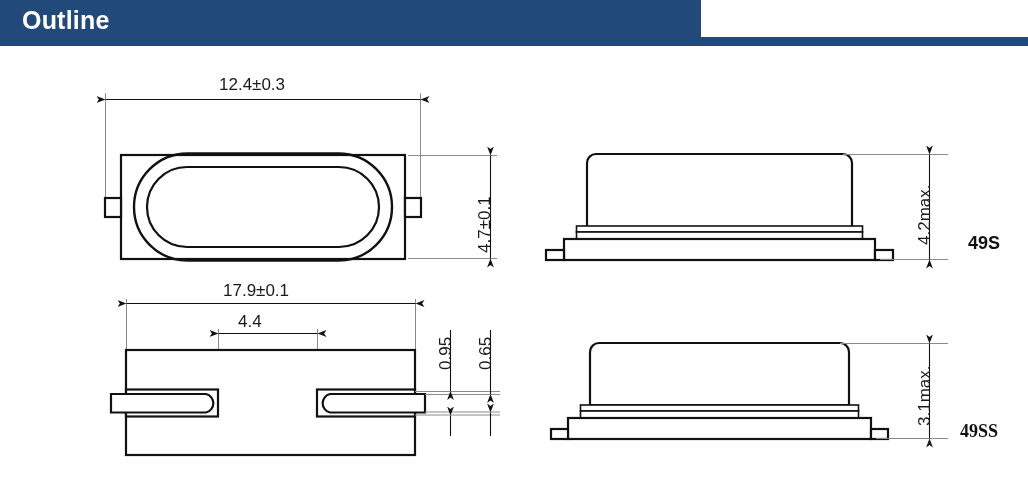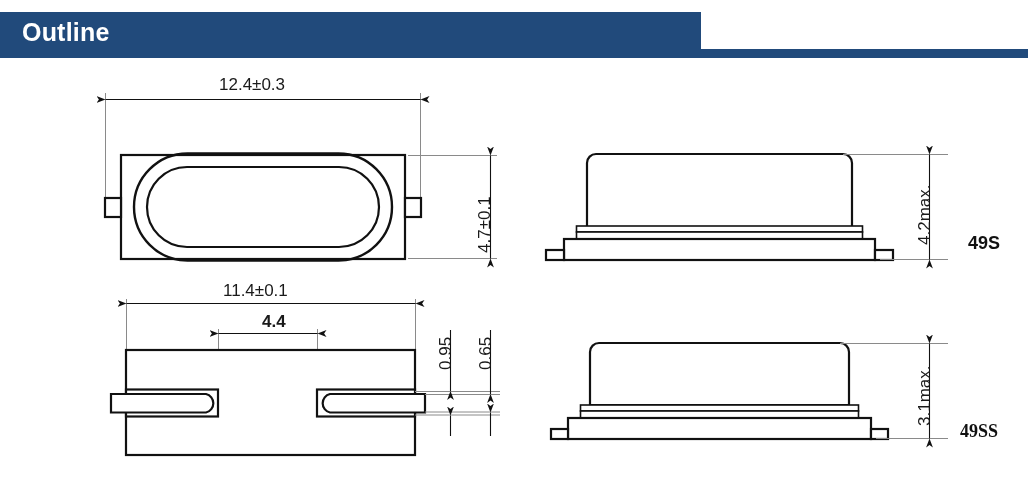--- a/index.html
+++ b/index.html
@@ -18,21 +18,21 @@
     position: relative;
     width: 1028px;
     height: 487px;
     background: #ffffff;
   }
 
   
   .header-band {
     position: absolute;
     left: 0;
-    top: 12px;
+    top: 0;
     width: 1028px;
     height: 55px;
   }
   .header-rule {
     position: absolute;
     left: 0;
     top: 37px;
     width: 1028px;
     height: 9px;
     background: #214a7b;
@@ -217,23 +217,23 @@
         <line x1="929.5" y1="343.5" x2="929.5" y2="438.5" stroke="#111111" stroke-width="1.1" marker-start="url(#arrowStart)" marker-end="url(#arrowEnd)"></line>
       </g>
 
     </g>
   </svg>
 
   <div class="dim" style="left:219px; top:76px;text-align:right;">12.4±0.3</div>
 
   <div class="dim vert" style="left:476px; top:253px;">4.7±0.1</div>
 
-  <div class="dim" style="left:223px; top:282px;">11.4±0.1</div>
-
-  <div class="dim" style="left:262px; top:313px;font-weight:bold;">4.4</div>
+  <div class="dim" style="left:223px; top:282px;">17.9±0.1</div>
+
+  <div class="dim" style="left:238px; top:313px;">4.4</div>
 
   <div class="dim vert" style="left:437px; top:370px;">0.95</div>
 
   <div class="dim vert" style="left:477px; top:370px;">0.65</div>
 
   <div class="dim vert" style="left:916px; top:245px;">4.2max.</div>
 
   <div class="dim vert" style="left:916px; top:426px;">3.1max.</div>
 
   <div class="part-label" style="left:968px; top:234px;">49S</div>

